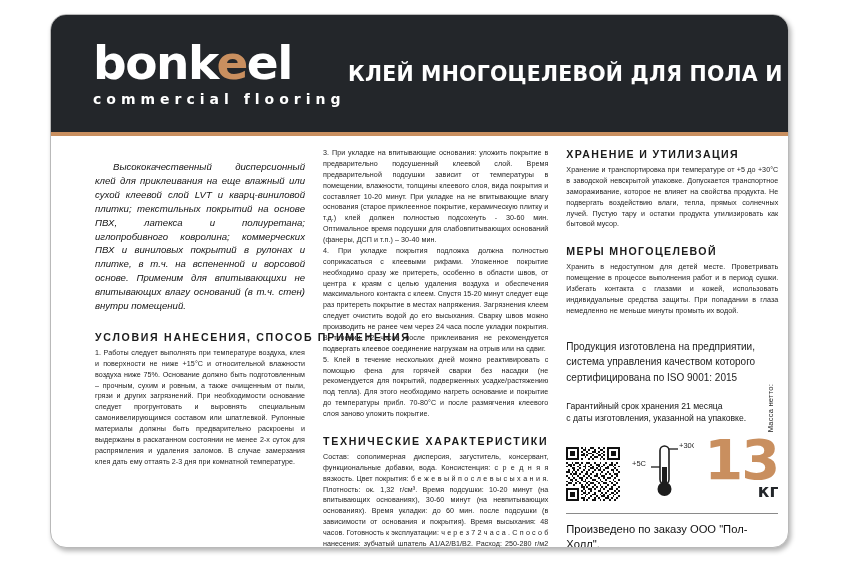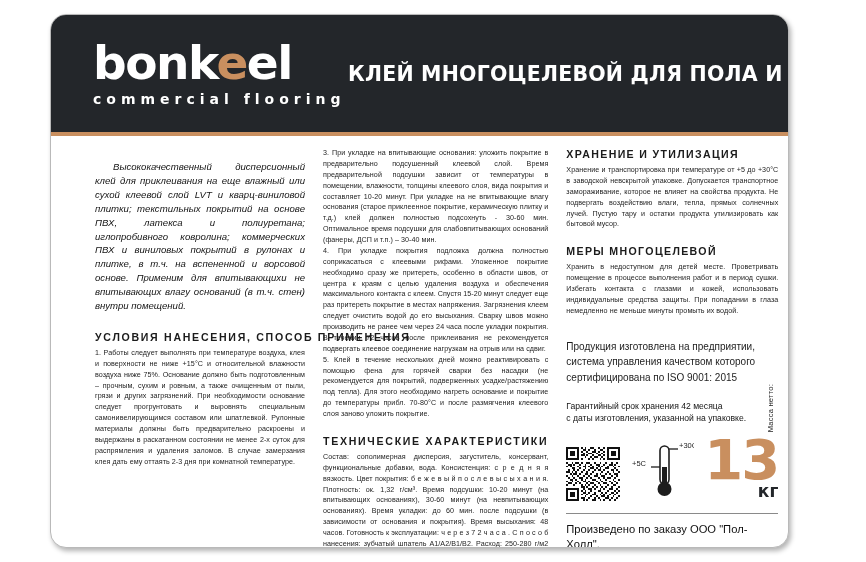--- a/index.html
+++ b/index.html
@@ -259,21 +259,21 @@
 
       <div class="col col-3">
         <div class="sec-head tight">ХРАНЕНИЕ И УТИЛИЗАЦИЯ</div>
         <p class="body-txt">Хранение и транспортировка при температуре от +5 до +30°C в заводской невскрытой упаковке. Допускается транспортное замораживание, которое не влияет на свойства продукта. Не подвергать воздействию влаги, тепла, прямых солнечных лучей. Пустую тару и остатки продукта утилизировать как бытовой мусор.</p>
         <div class="gap-md"></div>
         <div class="sec-head tight">МЕРЫ МНОГОЦЕЛЕВОЙ</div>
         <p class="body-txt">Хранить в недоступном для детей месте. Проветривать помещение в процессе выполнения работ и в период сушки. Избегать контакта с глазами и кожей, использовать индивидуальные средства защиты. При попадании в глаза немедленно не меньше минуты промыть их водой.</p>
         <div class="gap-lg"></div>
         <p class="iso-note">Продукция изготовлена на предприятии, система управления качеством которого сертифицирована по ISO 9001: 2015</p>
         <div class="gap-md"></div>
-        <p class="warranty" style="white-space:pre-line">Гарантийный срок хранения 42 месяца
+        <p class="warranty" style="white-space:pre-line">Гарантийный срок хранения 21 месяца
 с даты изготовления, указанной на упаковке.</p>
 
         <div class="badges-row">
 
           <svg class="qr" viewBox="0 0 29 29" shape-rendering="crispEdges">
             <rect width="29" height="29" fill="#ffffff"></rect>
             <g fill="#111111">
               <rect x="0" y="0" width="7" height="1"></rect>
                 <rect x="0" y="6" width="7" height="1"></rect>
               <rect x="0" y="0" width="1" height="7"></rect>

